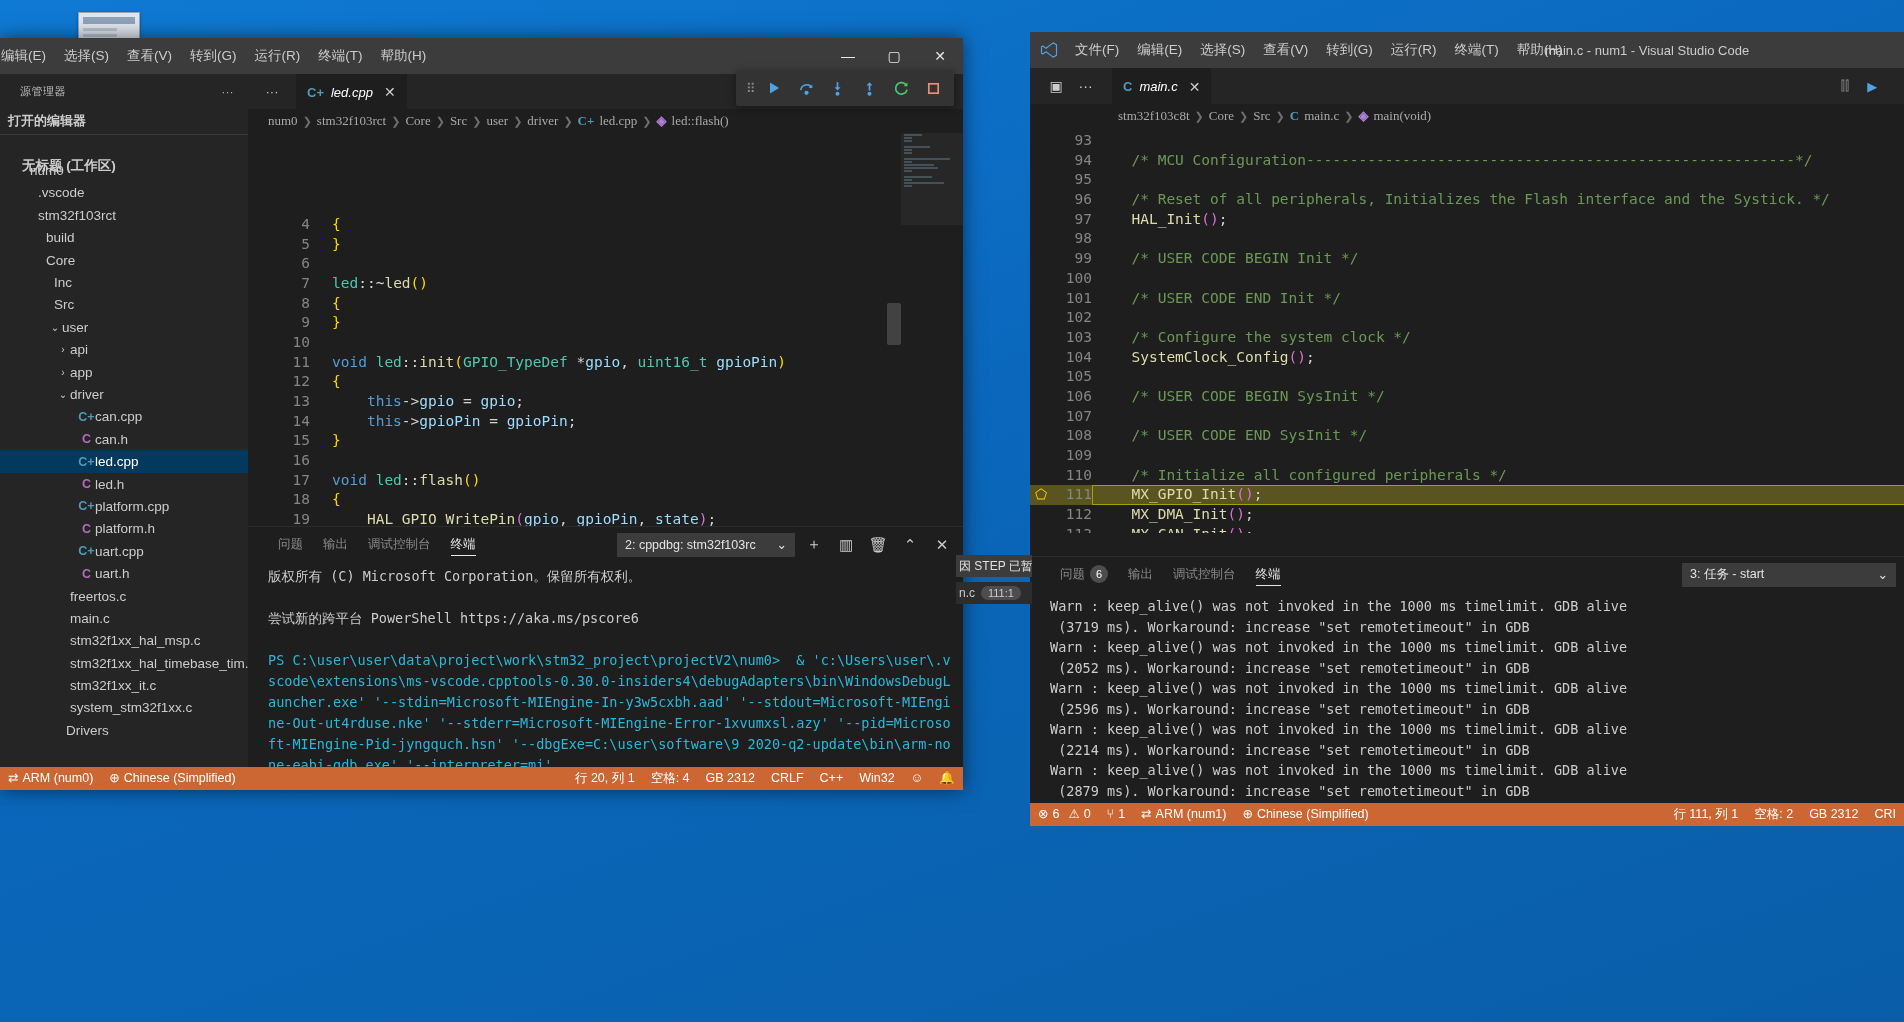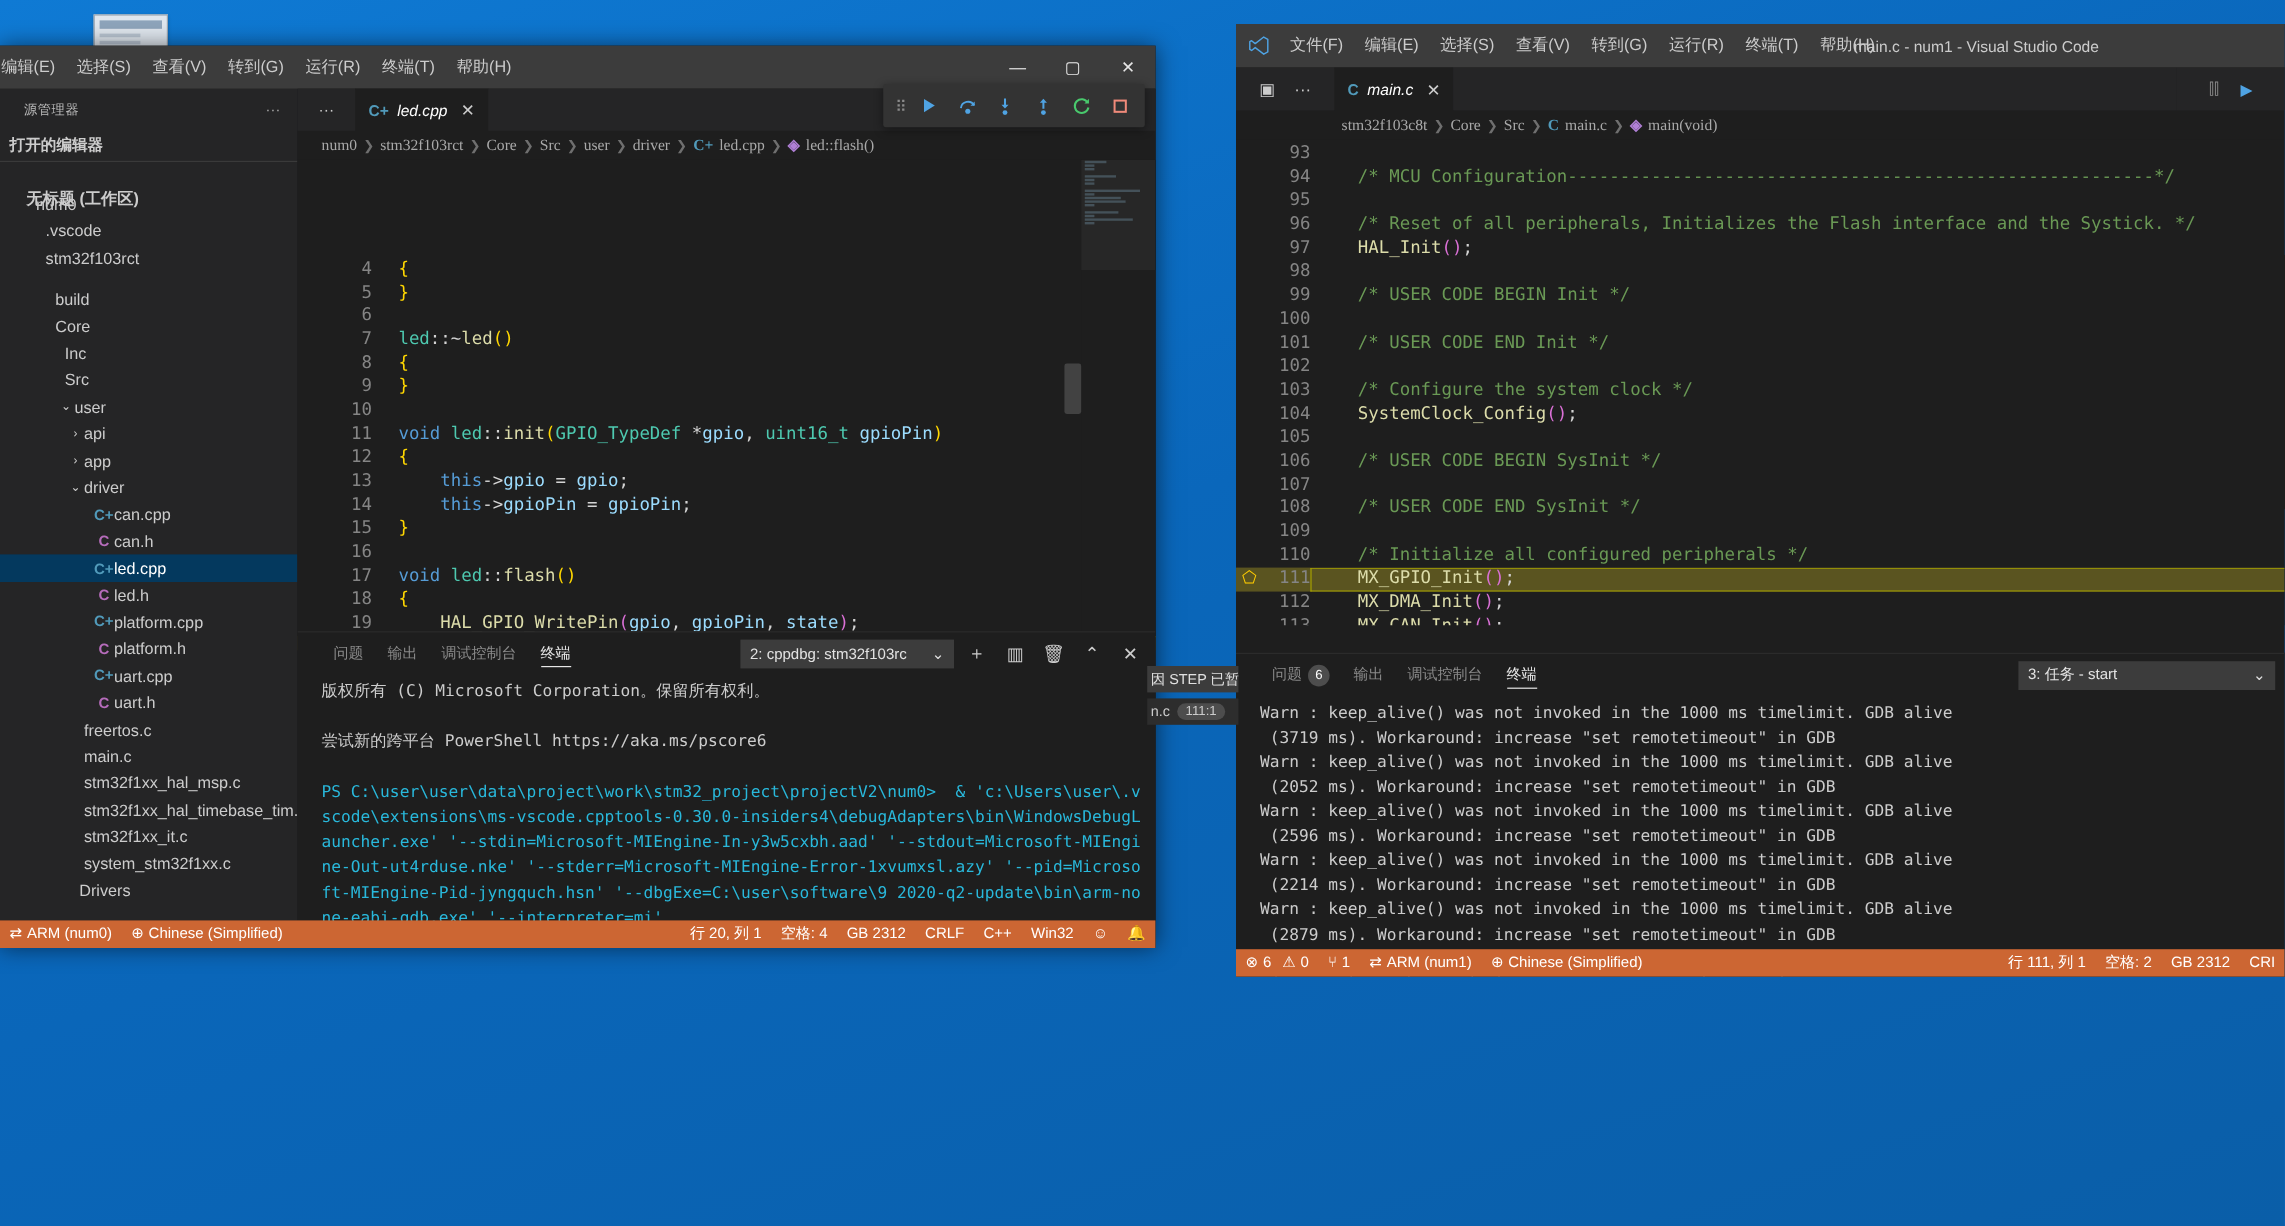--- a/index.html
+++ b/index.html
@@ -181,21 +181,21 @@
   svg { display: block; }
 </style>
 </head>
 <body>
 
 <div id="root">
 
   <div class="desktop"></div>
   <div class="desktop-icon"></div>
 
-  <div class="win" style="left:1030px; top:20px; width:874px; height:794px;">
+  <div class="win" style="left:1030px; top:32px; width:874px; height:794px;">
 
     <div class="titlebar">
       <span style="display:inline-flex;align-items:center;padding:0 8px 0 10px;">
         <svg width="18" height="18" viewBox="0 0 24 24" aria-hidden="true">
           <path d="M17.5 2.5 22 5v14l-4.5 2.5L8 14.2 4 17.4 2 16.3V7.7l2-1.1 4 3.2 9.5-7.3z" fill="none" stroke="#4fa3e3" stroke-width="1.6" stroke-linejoin="round"></path>
         </svg>
       </span>
       <div class="menu-strip">
         <div class="menu-item">文件(F)</div>
         <div class="menu-item">编辑(E)</div>
@@ -329,21 +329,21 @@
               <span>num0</span>
             </div>
             <div class="tree-row" style="padding-left: 24px;">
               <span class="tw"></span>
               <span>.vscode</span>
             </div>
             <div class="tree-row" style="padding-left: 24px;">
               <span class="tw"></span>
               <span>stm32f103rct</span>
             </div>
-            <div class="tree-row" style="padding-left: 32px; margin-top: 12px;">
+            <div class="tree-row" style="padding-left: 32px;">
               <span class="tw"></span>
               <span>build</span>
             </div>
             <div class="tree-row" style="padding-left: 32px;">
               <span class="tw"></span>
               <span>Core</span>
             </div>
             <div class="tree-row" style="padding-left: 40px;">
               <span class="tw"></span>
               <span>Inc</span>

